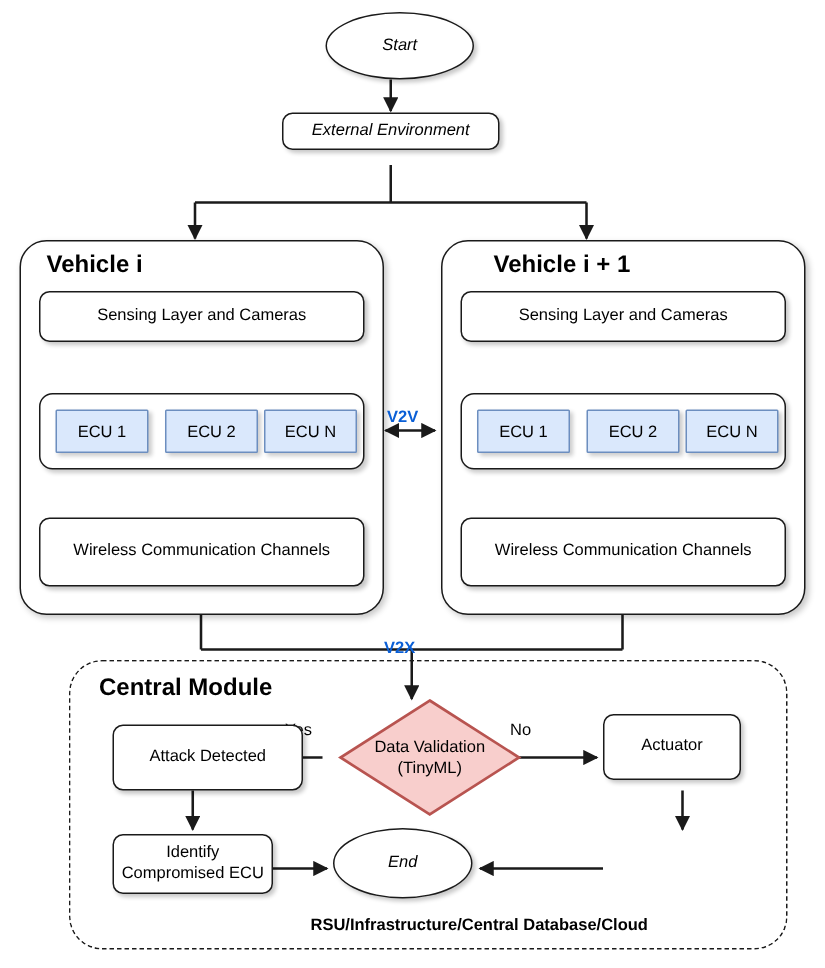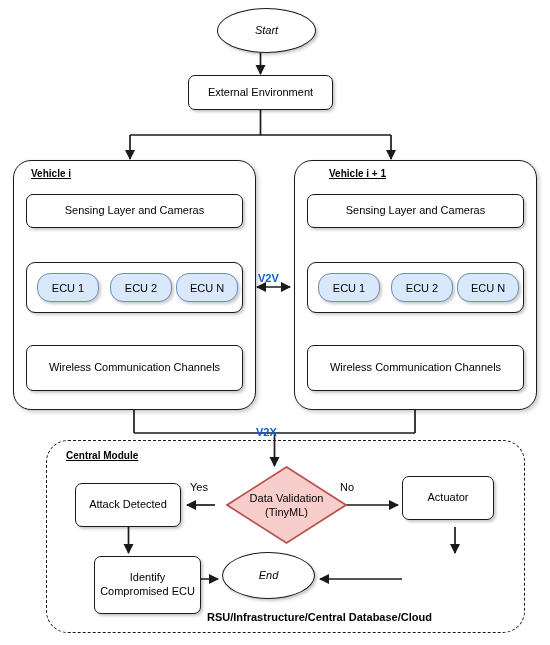--- a/index.html
+++ b/index.html
@@ -51,37 +51,36 @@
   .inner-wrap {
     position: absolute;
     box-sizing: border-box;
     background: #ffffff;
     border: 1.6px solid #1a1a1a;
     border-radius: 9px;
     box-shadow: 2px 2px 3px rgba(0,0,0,0.2);
   }
   .group-title {
     position: absolute;
-    font-size: 10px;
+    font-size: 16px;
     font-weight: bold;
     color: #000000;
     white-space: nowrap;
-    text-decoration: underline;
   }
   .ecu {
     position: absolute;
     box-sizing: border-box;
     display: flex;
     align-items: center;
     justify-content: center;
     font-size: 11px;
     color: #000000;
     background: #dae8fc;
     border: 1.4px solid #6c8ebf;
-    border-radius: 13px;
+    border-radius: 1px;
     box-shadow: 2px 2px 3px rgba(0,0,0,0.2);
   }
   .dashed-box {
     position: absolute;
     box-sizing: border-box;
     border: 1.8px dashed #1a1a1a;
     border-radius: 22px;
     background: transparent;
   }
   .diamond-wrap {
@@ -181,21 +180,21 @@
       <path d="M 182 579 L 218 579" marker-end="url(#arrow)"></path>
 
       <path d="M 402 579 L 320 579" marker-end="url(#arrow)"></path>
     </g>
   </svg>
 
   <div class="node ellipse" style="left:217px; top:8px; width:99px; height:45px;">
     <span>Start</span>
   </div>
 
-  <div class="node rounded" style="left:188px; top:75px; width:145px; height:35px;">
+  <div class="node rounded" style="left:188px; top:75px; width:145px; height:25px;font-style:italic;">
     <span>External Environment</span>
   </div>
 
   <div class="container-box" style="left:13px; top:160px; width:243px; height:250px;"></div>
   <div class="group-title" style="left:31px; top:168px;">Vehicle i</div>
 
   <div class="node rounded" style="left:26px; top:194px; width:217px; height:34px;">
     <span>Sensing Layer and Cameras</span>
   </div>
 
@@ -248,25 +247,25 @@
     </svg>
     <div class="diamond-label">
       <span>Data Validation</span>
       <span>(TinyML)</span>
     </div>
   </div>
 
   <div class="edge-label" style="left:190px; top:481px;">Yes</div>
   <div class="edge-label" style="left:340px; top:481px;">No</div>
 
-  <div class="node rounded" style="left:75px; top:483px; width:106px; height:44px;">
+  <div class="node rounded" style="left:75px; top:483px; width:127px; height:44px;">
     <span>Attack Detected</span>
   </div>
 
-  <div class="node rounded n2" style="left:75px; top:556px; width:107px; height:58px;margin-left:19px;">
+  <div class="node rounded n2" style="left:75px; top:556px; width:107px; height:40px;">
     <span>Identify</span>
     <span>Compromised ECU</span>
   </div>
 
   <div class="node rounded" style="left:402px; top:476px; width:92px; height:44px;">
     <span>Actuator</span>
   </div>
 
 
   <div class="node ellipse" style="left:222px; top:552px; width:93px; height:47px;">

